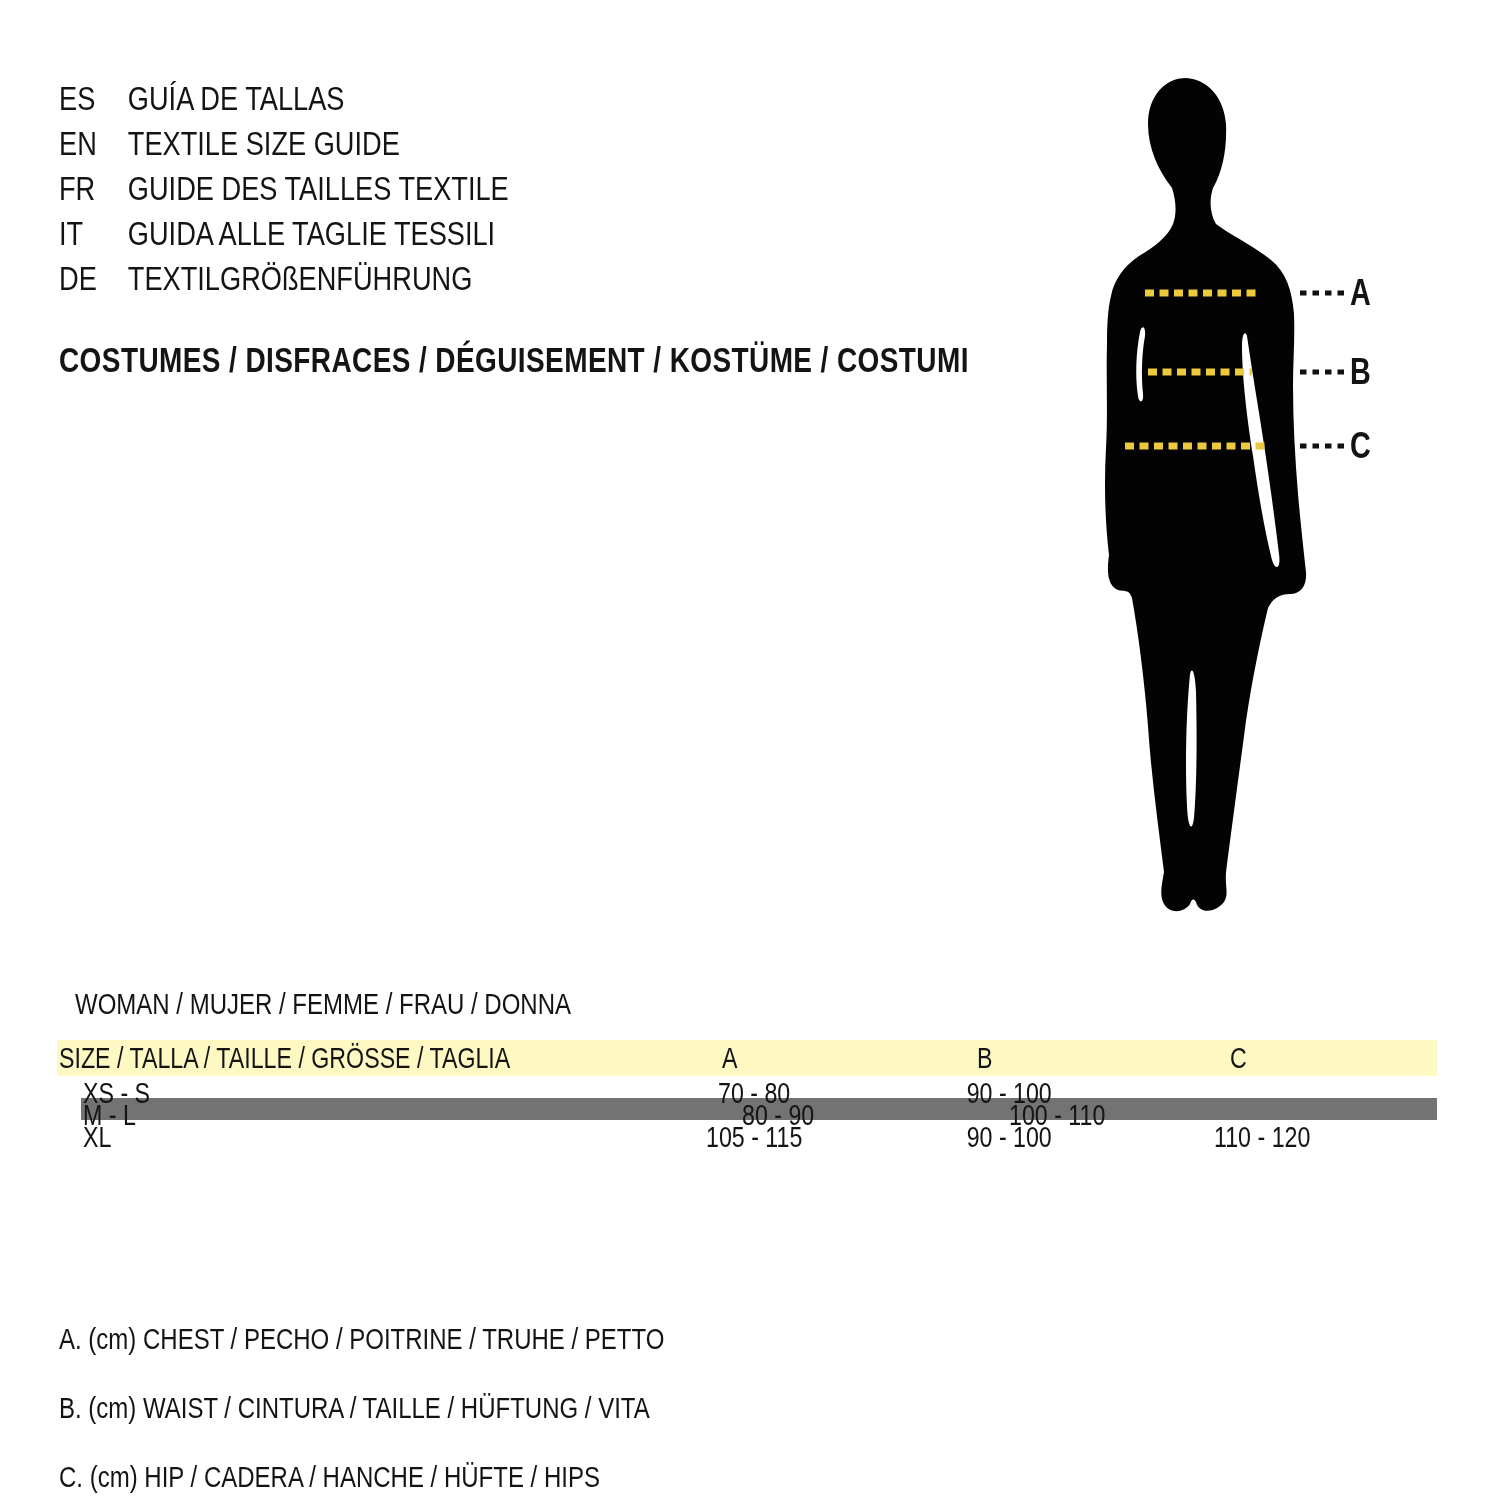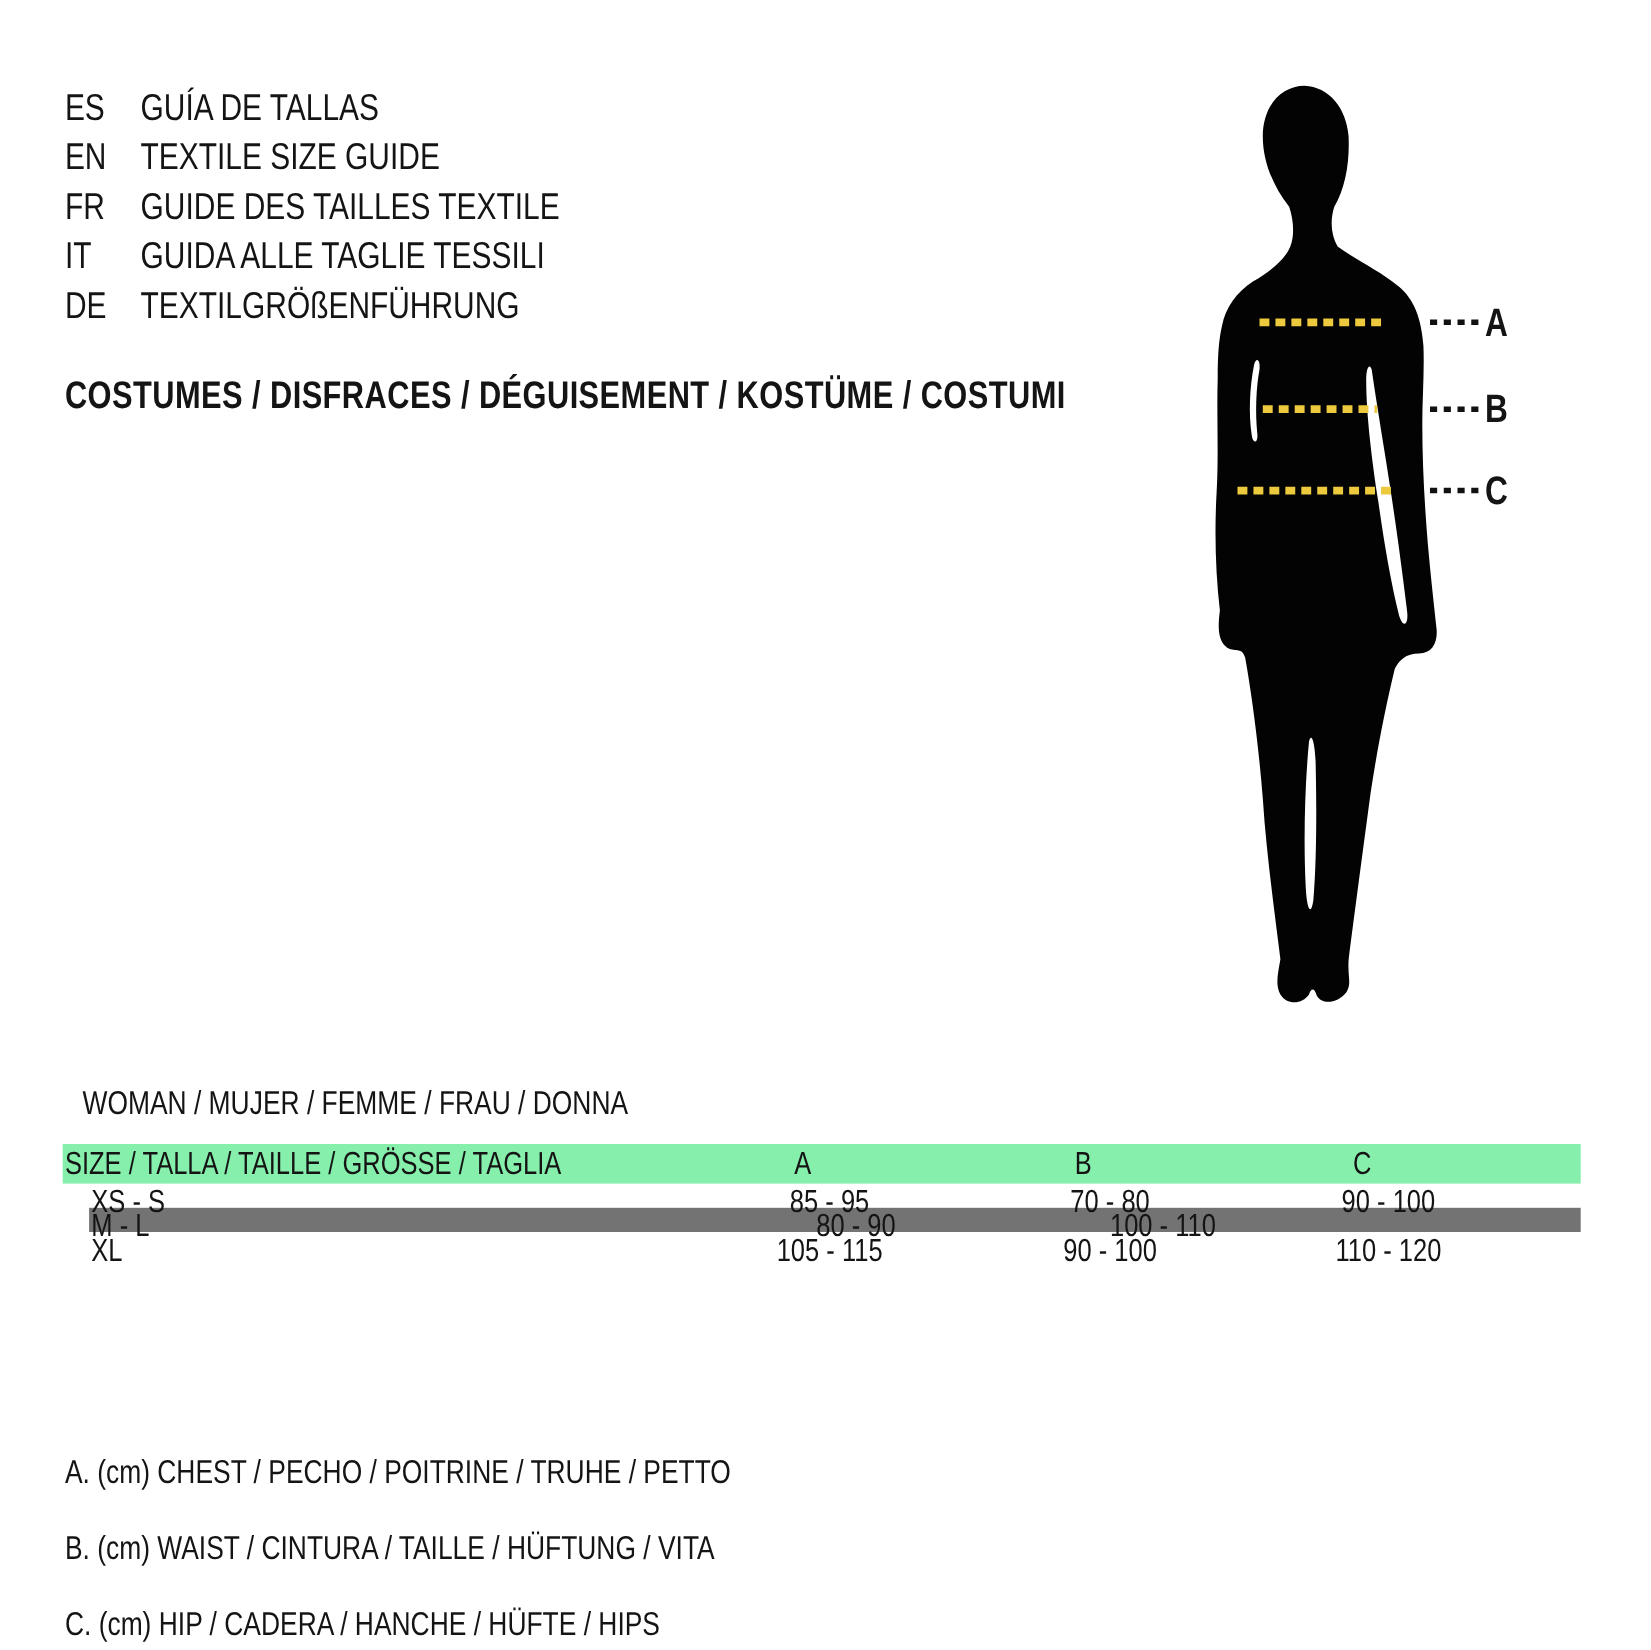--- a/index.html
+++ b/index.html
@@ -39,21 +39,21 @@
   }
   .measure-label.a{top:272px;}
   .measure-label.b{top:351px;}
   .measure-label.c{top:425px;}
   
   .woman-wrap{position:absolute;left:75px;top:982px;height:44px;line-height:44px;}
   .woman-title{font-size:30px;}
   
   .size-table{position:absolute;left:57px;top:1040px;width:1380px;font-size:29px;}
   .t-row{display:grid;grid-template-columns:500px 346px 164px 342px 28px;align-items:center;}
-  .t-head{height:36px;line-height:36px;background:#86efac;}
+  .t-head{height:36px;line-height:36px;background:#fef9c3;}
   .t-body{height:22px;line-height:34px;margin-left:24px;}
   .t-body.alt{background:#737373;gap:24px;}
   .c-size{text-align:left;padding-left:2px;}
   .c-num{text-align:center;}
   
   .legend{position:absolute;left:59px;top:1292px;}
   .legend-row{height:45px;line-height:45px;font-size:30px;margin-top:24px;}
 </style>
 </head>
 <body>
@@ -127,21 +127,20 @@
   <div class="size-table">
     <div class="t-row t-head">
       <div class="c-size"><span class="cond">SIZE / TALLA / TAILLE / GRÖSSE / TAGLIA</span></div>
       <div class="c-num"><span class="cond-c">A</span></div>
       <div class="c-num"><span class="cond-c">B</span></div>
       <div class="c-num"><span class="cond-c">C</span></div>
       <div></div>
     </div>
     <div class="t-row t-body">
       <div class="c-size"><span class="cond">XS - S</span></div>
-      <div class="c-num"><span class="cond-c">85 - 95</span></div>
       <div class="c-num"><span class="cond-c">70 - 80</span></div>
       <div class="c-num"><span class="cond-c">90 - 100</span></div>
       <div></div>
     </div>
     <div class="t-row t-body alt">
       <div class="c-size"><span class="cond">M - L</span></div>
       <div class="c-num"><span class="cond-c">80 - 90</span></div>
       <div class="c-num"><span class="cond-c">100 - 110</span></div>
       <div></div>
     </div>

